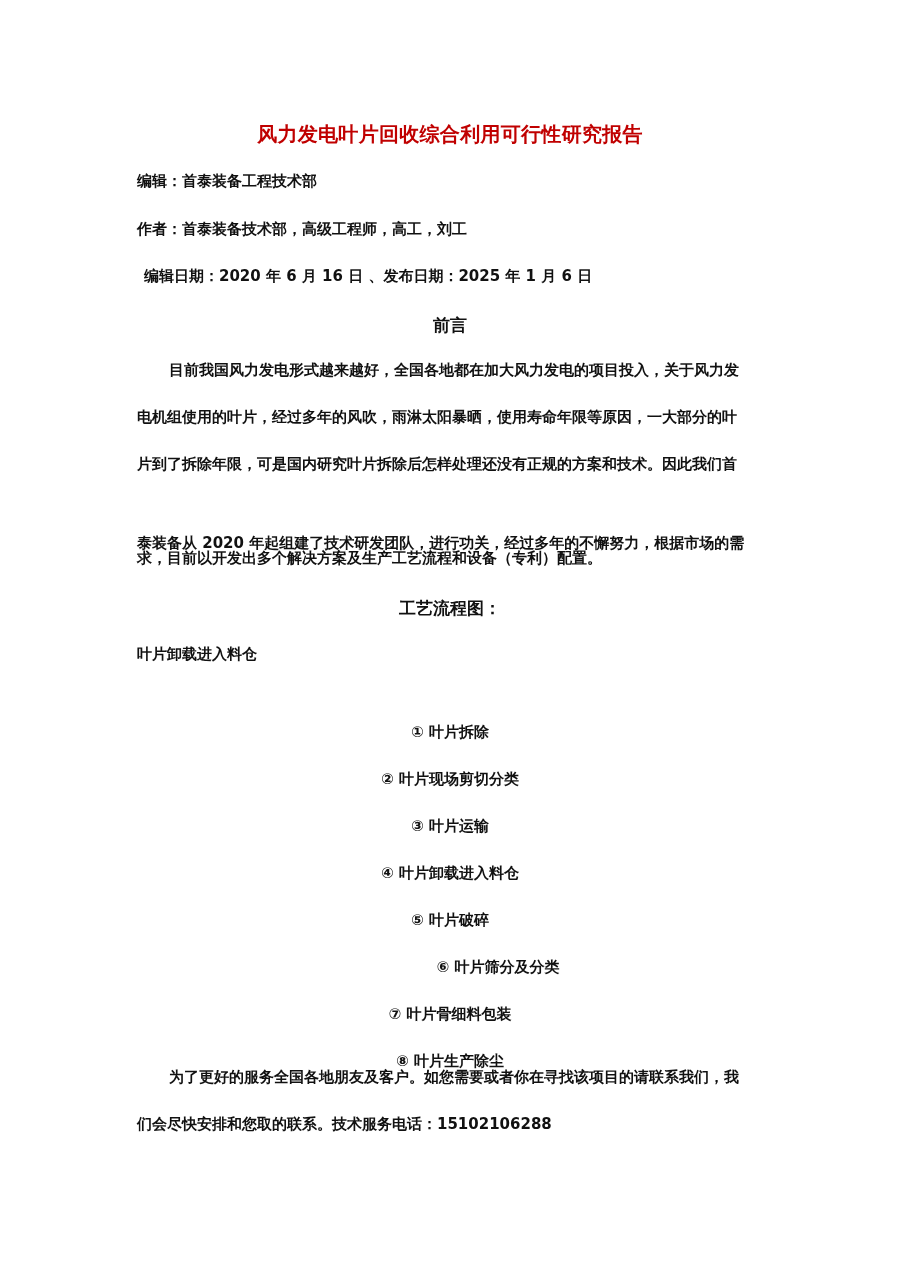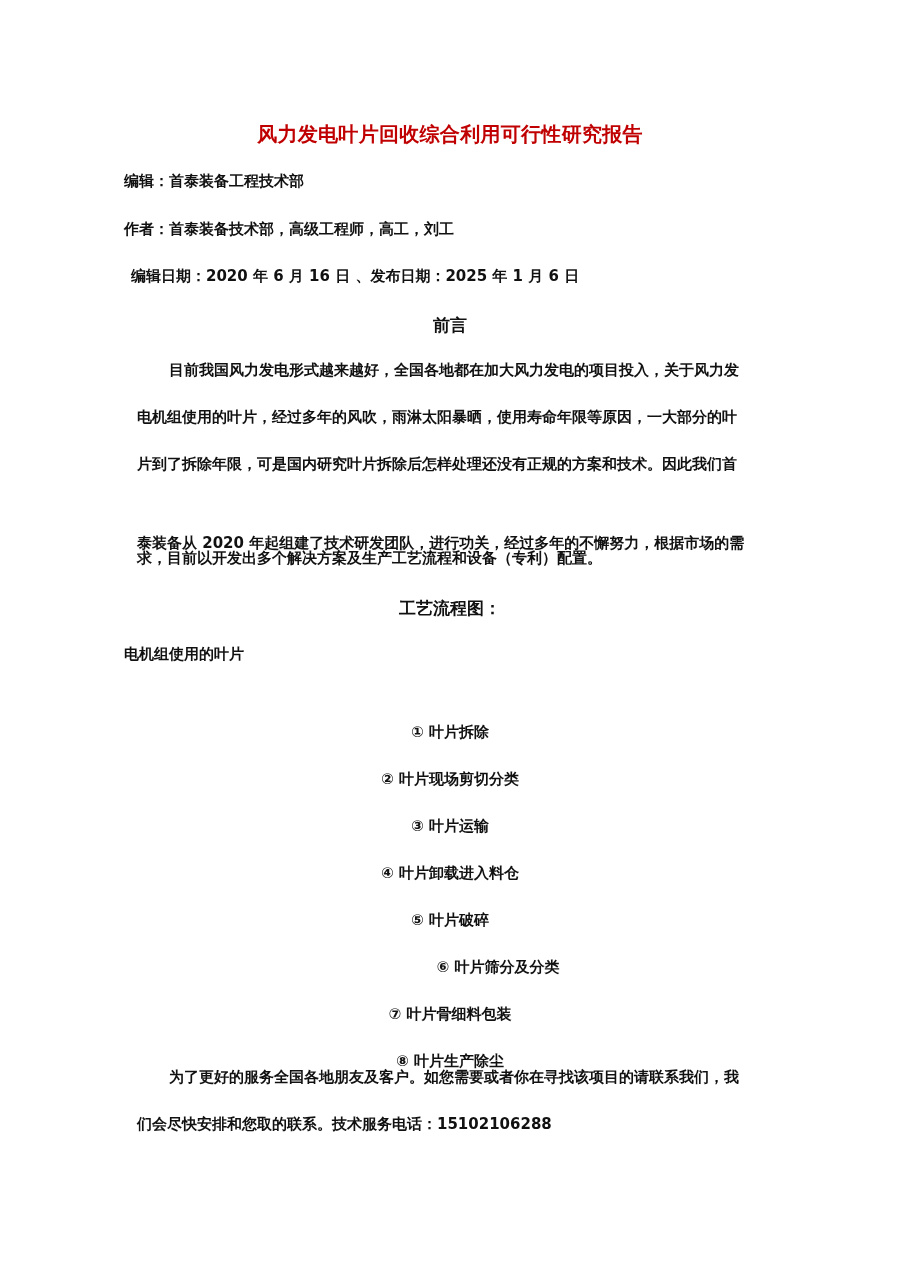--- a/index.html
+++ b/index.html
@@ -1,21 +1,21 @@
 <!DOCTYPE html>
 <html><head>
   <meta charset="utf-8">
   <style>
     html, body { margin: 0; padding: 0; background: #ffffff; }
     body { width: 900px; height: 1273px; position: relative; overflow: hidden;
       font-family: "DejaVu Sans", "Liberation Sans", sans-serif; color: #111111; }
     .page { position: absolute; left: 0; top: 0; width: 900px; height: 1273px; }
     .abs { position: absolute; white-space: nowrap; font-weight: bold; }
     .title { top: 121px; left: 0; width: 900px; text-align: center; font-size: 20px; color: #c00000; letter-spacing: 0.3px; }
-    .meta { left: 124px; font-size: 15px; }
+    .meta { left: 137px; font-size: 15px; }
     .center { left: 0; width: 900px; text-align: center; }
     .h2 { font-size: 17px; }
     .body-line { left: 137px; font-size: 15px; width: 640px; }
     .step { font-size: 15px; margin-top: 32px; }
     .indent { padding-left: 32px; }
   </style>
 </head>
 <body>
 
 <div class="page">
@@ -27,21 +27,21 @@
 
   <div class="abs center h2" style="top:314px;">前言</div>
 
   <div class="abs body-line indent" style="top:361px; left:137px;">目前我国风力发电形式越来越好，全国各地都在加大风力发电的项目投入，关于风力发</div>
   <div class="abs body-line" style="top:408px;">电机组使用的叶片，经过多年的风吹，雨淋太阳暴晒，使用寿命年限等原因，一大部分的叶</div>
   <div class="abs body-line" style="top:455px;">片到了拆除年限，可是国内研究叶片拆除后怎样处理还没有正规的方案和技术。因此我们首</div>
   <div class="abs body-line" style="top:502px;margin-top:32px;">泰装备从 2020 年起组建了技术研发团队，进行功关，经过多年的不懈努力，根据市场的需</div>
   <div class="abs body-line" style="top:549px;">求，目前以开发出多个解决方案及生产工艺流程和设备（专利）配置。</div>
 
   <div class="abs center h2" style="top:597px;">工艺流程图：</div>
-  <div class="abs meta" style="top:645px;">电机组使用的叶片</div>
+  <div class="abs meta" style="top:645px;">叶片卸载进入料仓</div>
 
   <div class="abs center step" style="top:691px;">① 叶片拆除</div>
   <div class="abs center step" style="top:738px;">② 叶片现场剪切分类</div>
   <div class="abs center step" style="top:785px;">③ 叶片运输</div>
   <div class="abs center step" style="top:832px;">④ 叶片卸载进入料仓</div>
   <div class="abs center step" style="top:879px;">⑤ 叶片破碎</div>
   <div class="abs center step" style="top:926px;padding-left:48px;">⑥ 叶片筛分及分类</div>
   <div class="abs center step" style="top:973px;">⑦ 叶片骨细料包装</div>
   <div class="abs center step" style="top:1020px;">⑧ 叶片生产除尘</div>
 

